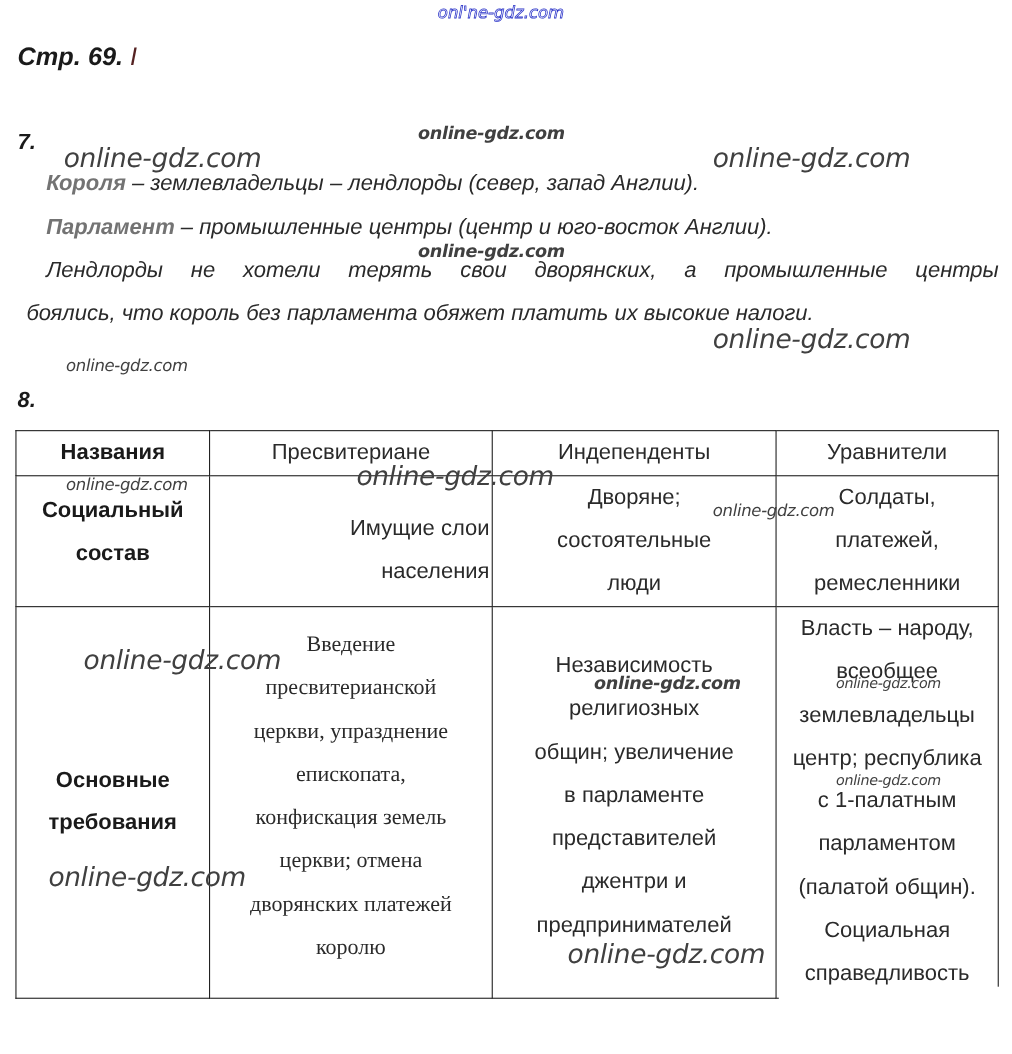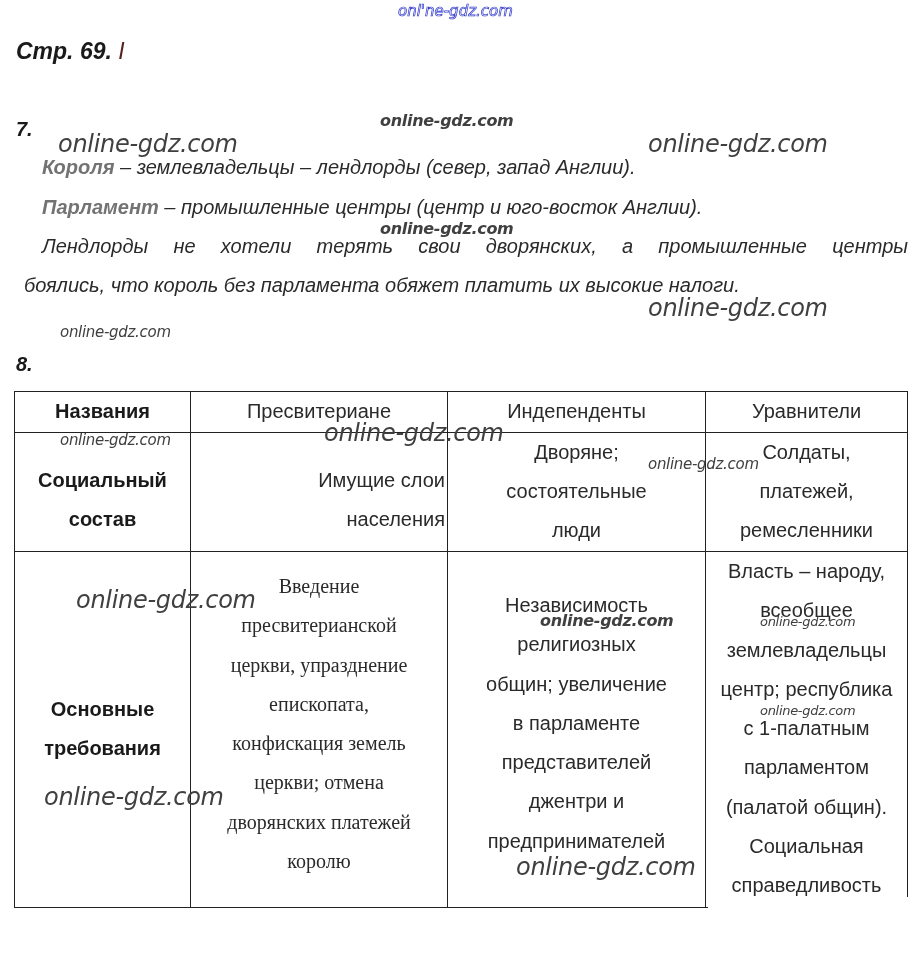--- a/index.html
+++ b/index.html
@@ -80,21 +80,21 @@
       <col style="width:202px">
   </colgroup>
   <tbody>
       <tr style="height:41px">
     <td class="hdr-b">Названия</td>
     <td>Пресвитериане</td>
     <td>Индепенденты</td>
     <td>Уравнители</td>
   </tr>
   <tr style="height:119px">
-    <td class="hdr-b" style="vertical-align:top; padding-top:28px; line-height:39px;">
+    <td class="hdr-b" style="vertical-align:top; padding-top:12px; line-height:39px;">
       <span class="line">Социальный</span>
       <span class="line">состав</span>
     </td>
     <td style="vertical-align:top; padding-top:28px; line-height:39px;text-align:right;">
       <span class="line">Имущие слои</span>
       <span class="line">населения</span>
     </td>
     <td style="vertical-align:top; padding-top:0px; line-height:39px;">
       <span class="line">Дворяне;</span>
       <span class="line">состоятельные</span>

